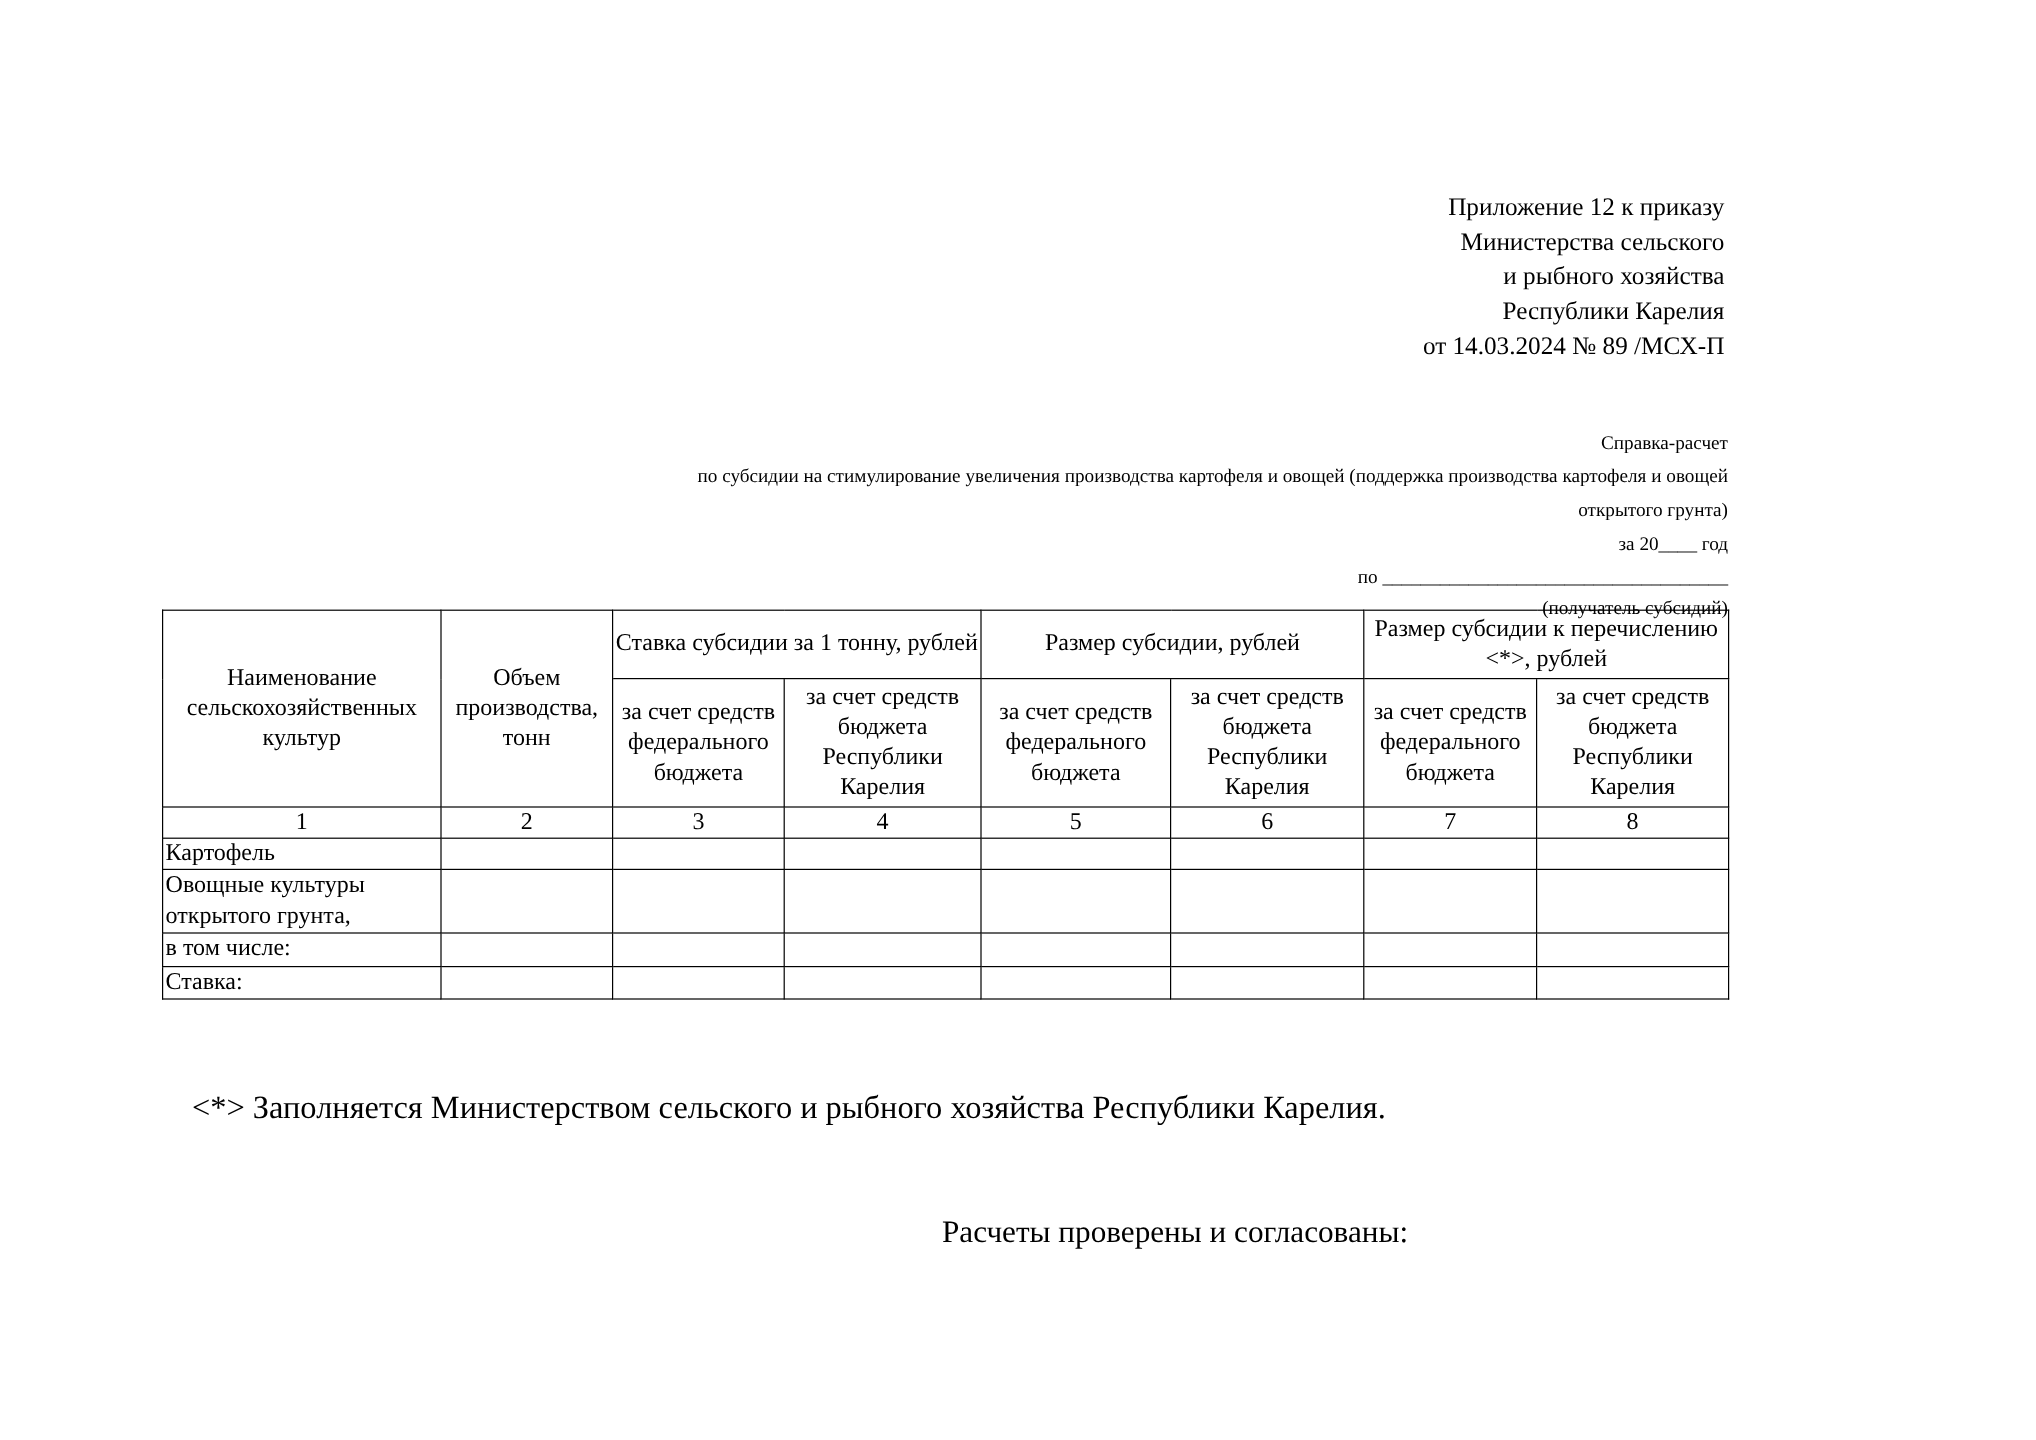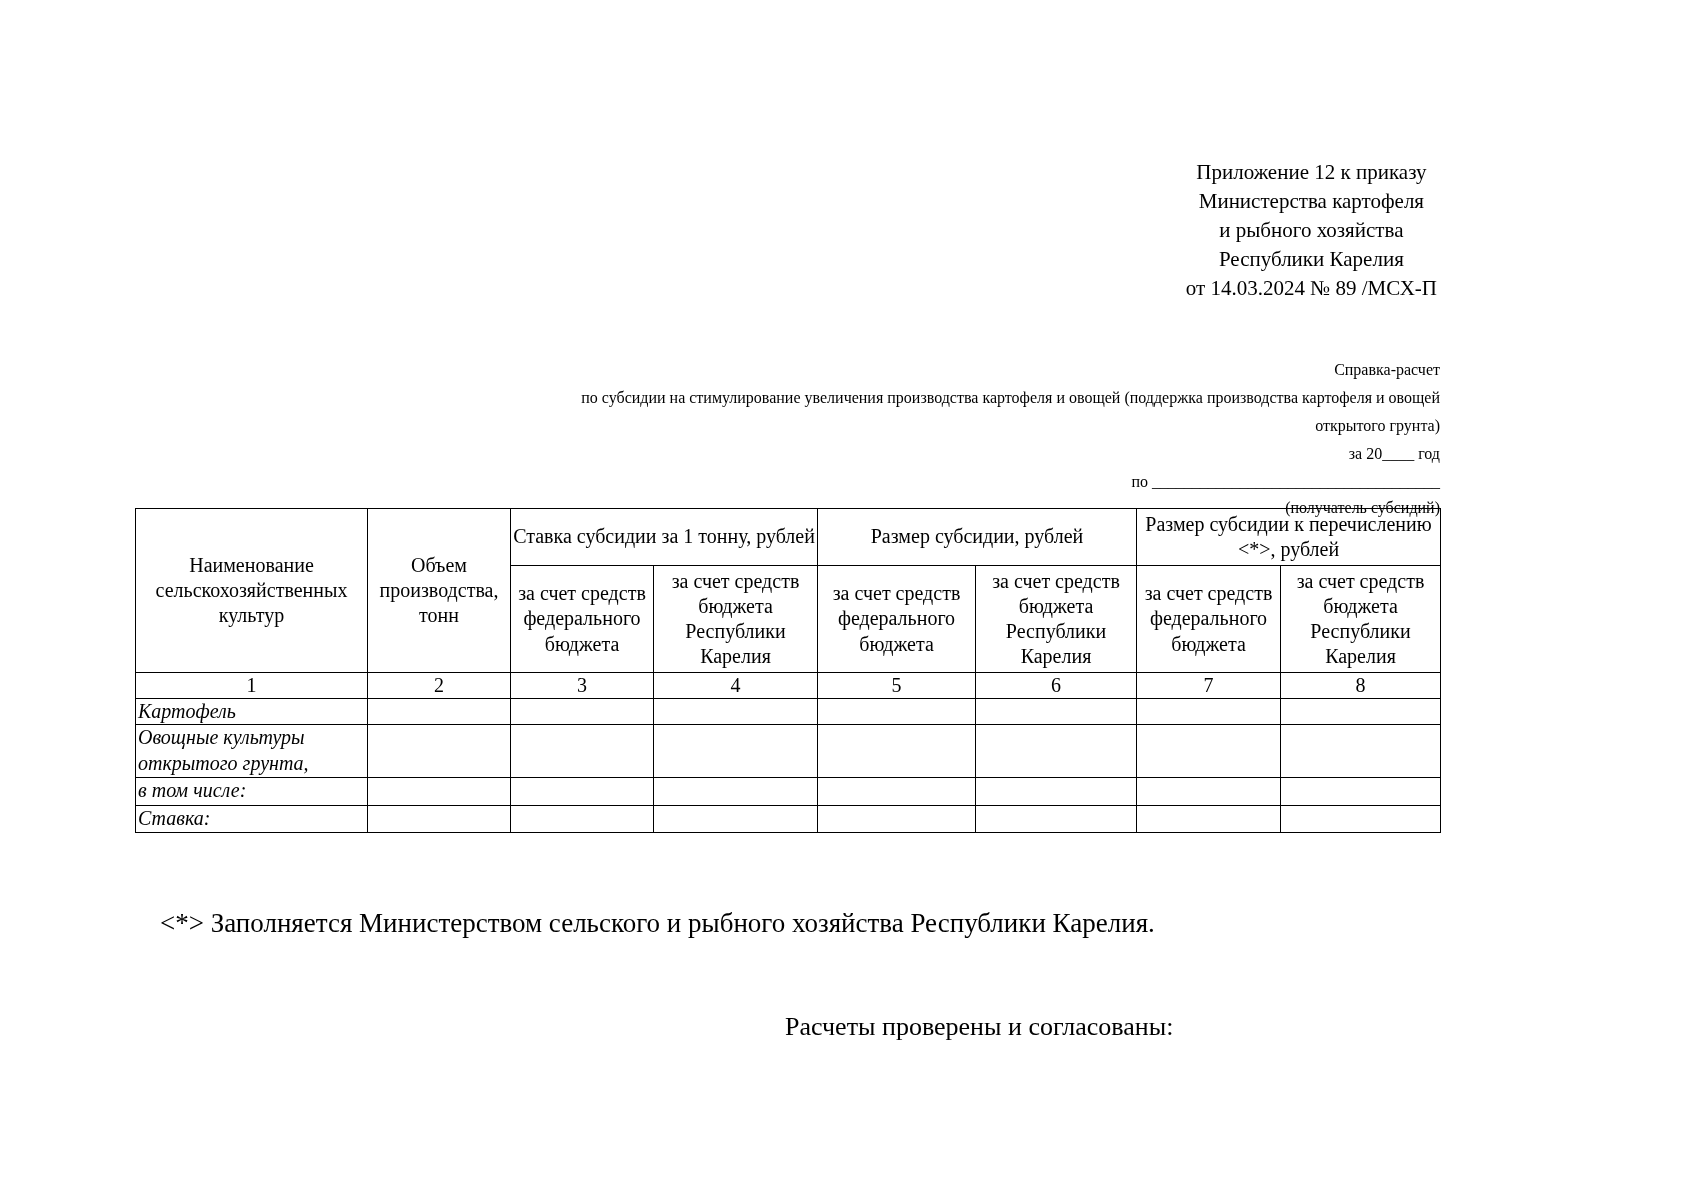--- a/index.html
+++ b/index.html
@@ -8,21 +8,21 @@
     font-family: "Liberation Serif", serif;
     color: #000;
     position: relative;
     overflow: hidden;
   }
 
   .header-right {
     position: absolute;
     top: 158px;
     right: 260px;
-    text-align: center;
+    text-align: right;
     font-size: 21px;
     line-height: 29px;
   }
 
   .title-block {
     position: absolute;
     top: 356px;
     left: 135px;
     width: 1305px;
     text-align: right;
@@ -45,21 +45,20 @@
     vertical-align: middle;
     text-align: center;
     line-height: 1.26;
     padding: 0 2px;
     overflow: hidden;
   }
   table.calc-table td.label-cell {
     text-align: left;
     padding-left: 2px;
     vertical-align: top;
-    font-style: italic;
   }
   tr.r-group  { height: 57px; }
   tr.r-sub    { height: 107px; margin-top: 31px; }
   tr.r-num    { height: 26px; }
   tr.r-data1  { height: 25px; }
   tr.r-data2  { height: 53px; }
   tr.r-data3  { height: 28px; }
   tr.r-data4  { height: 26px; }
   tr.r-sub td { font-size: 20px; }
 
@@ -78,21 +77,21 @@
     text-align: center;
   }
 </style>
 </head>
 <body>
 
 <div class="page">
 
   <div class="header-right">
     <div>Приложение 12 к приказу</div>
-    <div>Министерства картофеля</div>
+    <div>Министерства сельского</div>
     <div>и рыбного хозяйства</div>
     <div>Республики Карелия</div>
     <div>от 14.03.2024 № 89 /МСХ-П</div>
   </div>
 
   <div class="title-block">
     <div>Справка-расчет</div>
     <div>по субсидии на стимулирование увеличения производства картофеля и овощей (поддержка производства картофеля и овощей</div>
     <div>открытого грунта)</div>
     <div>за  20____  год</div>

